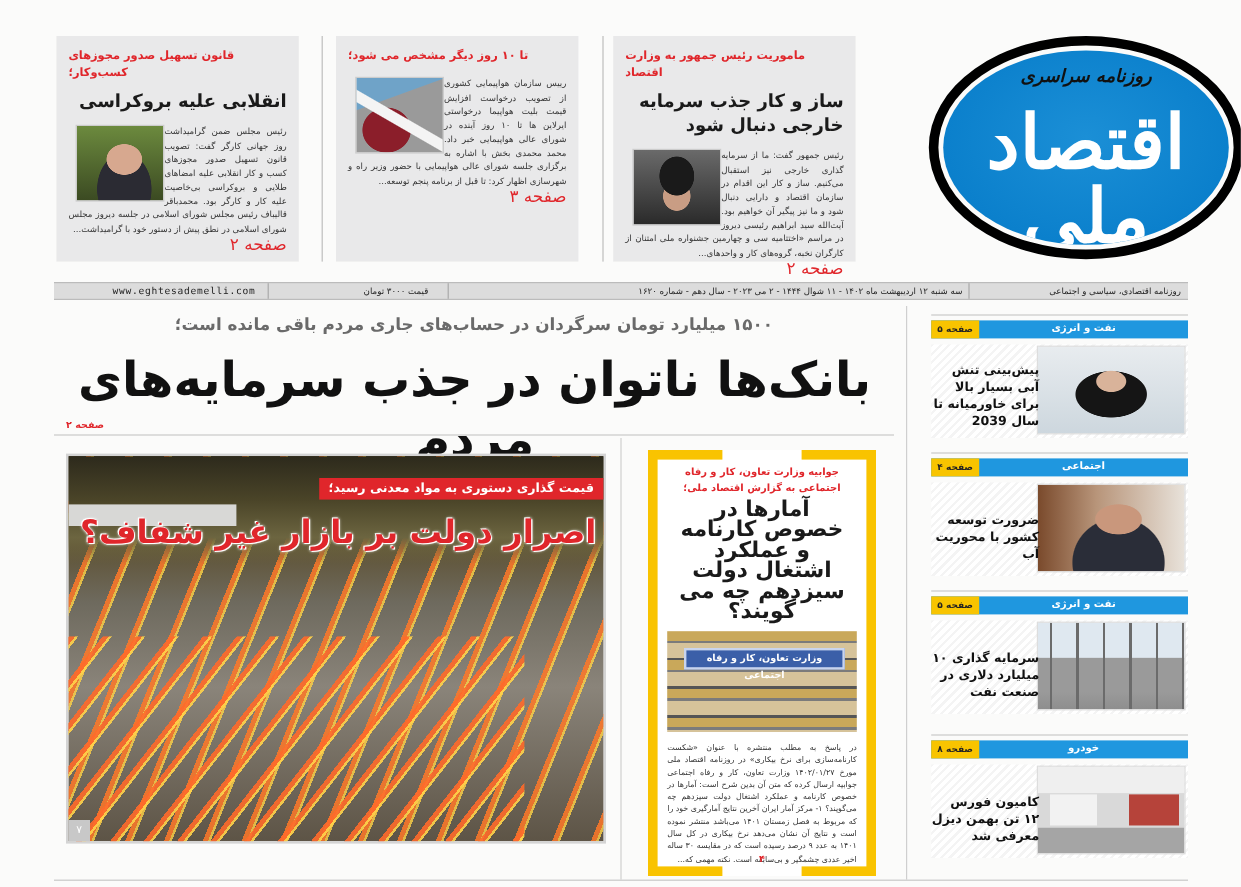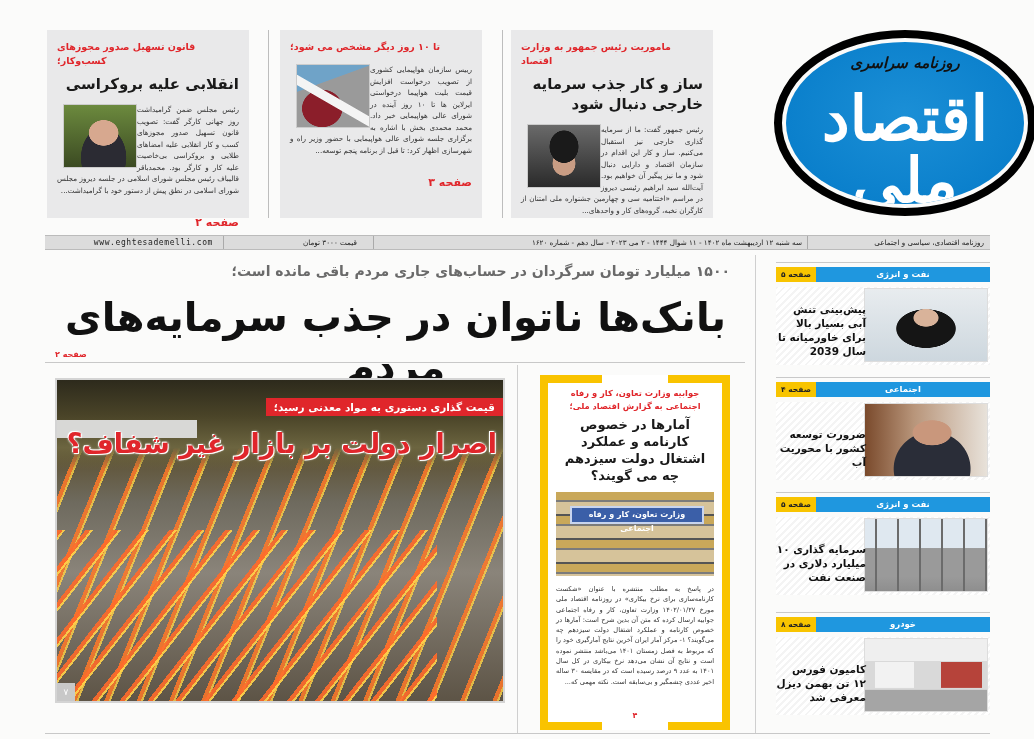--- a/index.html
+++ b/index.html
@@ -17,21 +17,21 @@
     position: absolute; top: 30px; width: 202px; height: 188px;
     background: #e9e9ea; padding: 10px 10px 6px 10px;
   }
   .teaser .kicker { color: #e0262b; font-size: 9.5px; font-weight: bold; text-align: left; line-height: 14px; }
   .teaser .headline { font-size: 15px; font-weight: bold; line-height: 20px; margin-top: 6px; text-align: right; }
   .teaser .body { margin-top: 10px; font-size: 7.2px; line-height: 11.5px; color: #333; text-align: justify; }
   .teaser .photo {
     float: left; width: 74px; height: 64px; margin: 0 0 2px 6px;
     border: 1px solid #ccc;
   }
-  .teaser .page { color: #e0262b; font-size: 11px; font-weight: bold; margin-top: 20px; }
+  .teaser .page { color: #e0262b; font-size: 14px; font-weight: normal; margin-top: 0; }
   .vsep { position: absolute; top: 30px; width: 1px; height: 188px; background: #bdbdbd; }
 
   
   .logo {
     position: absolute; left: 774px; top: 30px; width: 262px; height: 186px;
     border-radius: 50%; border: 8px solid #000000; padding: 4px;
   }
   .logo-inner {
     width: 100%; height: 100%; border-radius: 50%;
     background: radial-gradient(ellipse at 50% 45%, #1b8fd6 0%, #0b80cc 70%, #0a76bf 100%);
@@ -53,21 +53,21 @@
     position: absolute; left: 45px; top: 235px; width: 945px; height: 15px;
     background: #dcdcdc; border-top: 1px solid #bbb; border-bottom: 1px solid #bbb;
     font-size: 7.2px; line-height: 14px; color: #222;
   }
   .infobar .cell { position: absolute; top: 0; height: 13px; padding: 0 6px; white-space: nowrap; }
   .infobar .divider { position: absolute; top: 0; width: 1px; height: 13px; background: #aaa; }
   .infobar .url { font-family: "DejaVu Sans Mono", monospace; font-size: 8px; letter-spacing: 0.6px; direction: ltr; }
 
   
   .supertitle {
-    position: absolute; left: 60px; top: 263px; width: 670px; text-align: right;
+    position: absolute; left: 60px; top: 263px; width: 670px; text-align: center;
     font-size: 14px; font-weight: bold; color: #6a6a6a;
   }
   .mainhead {
     position: absolute; left: 58px; top: 292px; width: 675px; text-align: center;
     font-size: 40px; font-weight: bold; color: #111; letter-spacing: -0.5px; line-height: 50px;
   }
   .mainhead-page { position: absolute; left: 55px; top: 350px; font-size: 8px; font-weight: bold; color: #e0262b; }
   .hline { position: absolute; height: 1px; background: #c8c8c8; }
 
   
@@ -106,21 +106,21 @@
   .ybox {
     position: absolute; left: 540px; top: 375px; width: 190px; height: 355px;
     border: 8px solid #f9c300; border-top: none; border-bottom: none; background: #fff;
   }
   .ybox::before, .ybox::after { content: ""; position: absolute; height: 8px; background: #f9c300; }
   .ybox .ytop-r { position: absolute; right: -8px; top: 0; width: 62px; height: 8px; background: #f9c300; }
   .ybox .ytop-l { position: absolute; left: -8px; top: 0; width: 62px; height: 8px; background: #f9c300; }
   .ybox .ybot-r { position: absolute; right: -8px; bottom: 0; width: 62px; height: 8px; background: #f9c300; }
   .ybox .ybot-l { position: absolute; left: -8px; bottom: 0; width: 62px; height: 8px; background: #f9c300; }
   .ybox .ykicker { margin-top: 12px; color: #e0262b; font-size: 8.3px; font-weight: bold; text-align: center; line-height: 13px; padding: 0 4px; }
-  .ybox .yhead { margin-top: 3px; font-size: 13px; font-weight: bold; text-align: center; line-height: 17px; padding: 0 12px; }
+  .ybox .yhead { margin-top: 3px; font-size: 18px; font-weight: bold; text-align: center; line-height: 17px; padding: 0 12px; }
   .ybox .yphoto {
     margin: 8px 8px 0 8px; height: 84px; position: relative; overflow: hidden;
     background: repeating-linear-gradient(180deg, #c9a85a 0 8px, #7b7b7b 8px 10px, #d6c39a 10px 22px, #555 22px 24px);
   }
   .ybox .yphoto .sign {
     position: absolute; left: 14px; right: 10px; top: 14px; height: 18px; background: #3b5fa8;
     border: 2px solid #c8d4ee; color: #fff; font-size: 8px; text-align: center; line-height: 14px; font-weight: bold;
   }
   .ybox .ybody { margin: 8px 8px 0 8px; font-size: 6.6px; line-height: 10.3px; color: #333; text-align: justify; }
   .ybox .ypage { position: absolute; bottom: 10px; left: 0; right: 0; text-align: center; color: #e0262b; font-size: 8px; font-weight: bold; }

